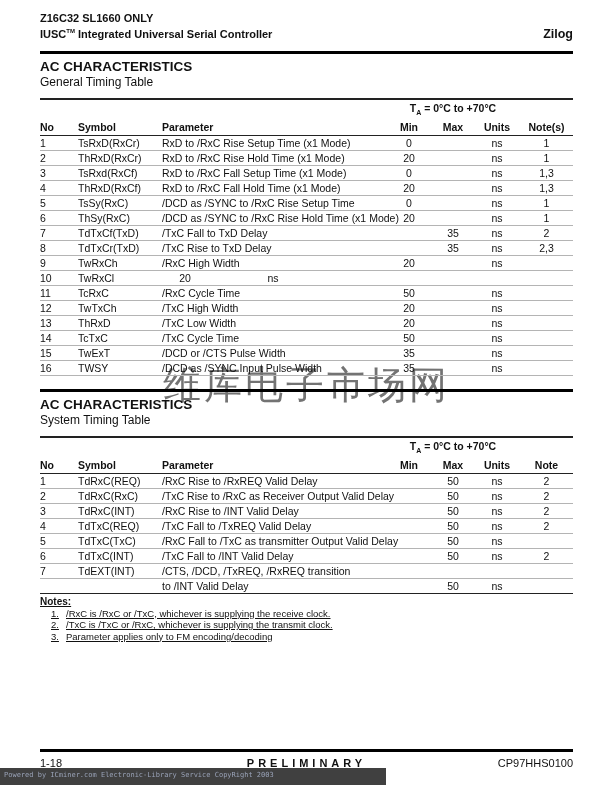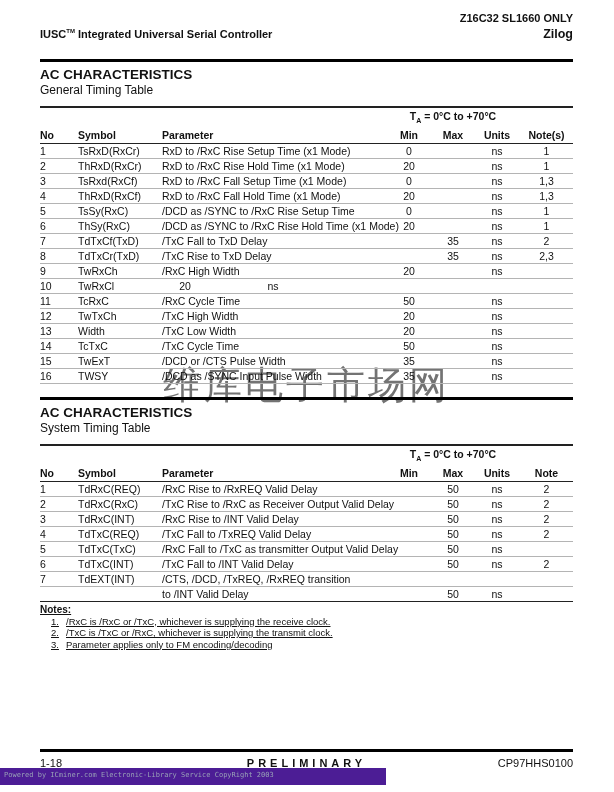--- a/index.html
+++ b/index.html
@@ -2,21 +2,21 @@
 <html><head>
 <meta charset="utf-8">
 <style>
   html,body{margin:0;padding:0;background:#fff;}
   .page{position:relative;width:614px;height:792px;background:#ffffff;overflow:hidden;
         font-family:"Liberation Sans",sans-serif;color:#111;}
   .wm{position:absolute;left:163px;top:360px;font-size:38px;letter-spacing:3px;
       color:#737373;z-index:0;white-space:nowrap;font-family:"DejaVu Sans",sans-serif;}
   .content{position:absolute;left:40px;width:533px;top:0;z-index:1;}
   
-  .hdr{padding-top:12px;padding-bottom:18px;border-bottom:3px solid #000;text-align:right;}
+  .hdr{padding-top:12px;padding-bottom:10px;border-bottom:3px solid #000;}
   .hdr-l1{font-size:11px;font-weight:bold;line-height:13px;}
   .hdr-l2{display:flex;justify-content:space-between;align-items:baseline;line-height:13px;}
   .hdr-prod{font-size:11px;font-weight:bold;}
   sup.tm{font-size:6px;font-weight:bold;}
   .zilog{font-size:12.5px;font-weight:bold;}
   
   .sec-title{margin-top:6px;font-size:13.5px;font-weight:bold;line-height:14px;}
   .sec-sub{margin-top:2px;font-size:12px;line-height:13px;}
   
   .tbl{margin-top:9px;border-top:2px solid #222;}
@@ -37,21 +37,21 @@
   
   .notes{margin-top:2px;text-decoration:underline;}
   .notes-label{font-size:10px;font-weight:bold;line-height:12px;}
   .note-item{display:flex;font-size:9.5px;line-height:11.5px;padding-left:11px;}
   .note-num{width:15px;}
   
   .footer{position:absolute;left:40px;width:533px;top:749px;z-index:2;
           border-top:3px solid #000;padding-top:5px;}
   .footer-row{position:relative;display:flex;justify-content:space-between;font-size:11px;height:14px;}
   .prelim{position:absolute;left:0;right:0;text-align:center;font-weight:bold;letter-spacing:4px;font-size:11px;}
-  .bbar{position:absolute;left:0;top:768px;width:386px;height:17px;background:#4c1d95;z-index:1;
+  .bbar{position:absolute;left:0;top:768px;width:386px;height:17px;background:#404040;z-index:1;
         box-sizing:border-box;padding:3px 0 0 4px;
         font-family:"DejaVu Sans Mono",monospace;font-size:7px;color:#99a2b7;white-space:nowrap;}
 </style>
 </head>
 <body>
 
 <div class="page">
 
   <div class="wm">维库电子市场网</div>
 
@@ -198,21 +198,21 @@
             <span class="c1">TwTxCh</span>
             <span class="c2">/TxC High Width</span>
             <span class="c3">20</span>
             <span class="c4"></span>
             <span class="c5">ns</span>
             <span class="c6"></span>
           </div>
 
           <div class="trow">
             <span class="c0">13</span>
-            <span class="c1">Width</span>
+            <span class="c1">ThRxD</span>
             <span class="c2">/TxC Low Width</span>
             <span class="c3">20</span>
             <span class="c4"></span>
             <span class="c5">ns</span>
             <span class="c6"></span>
           </div>
 
           <div class="trow">
             <span class="c0">14</span>
             <span class="c1">TcTxC</span>

